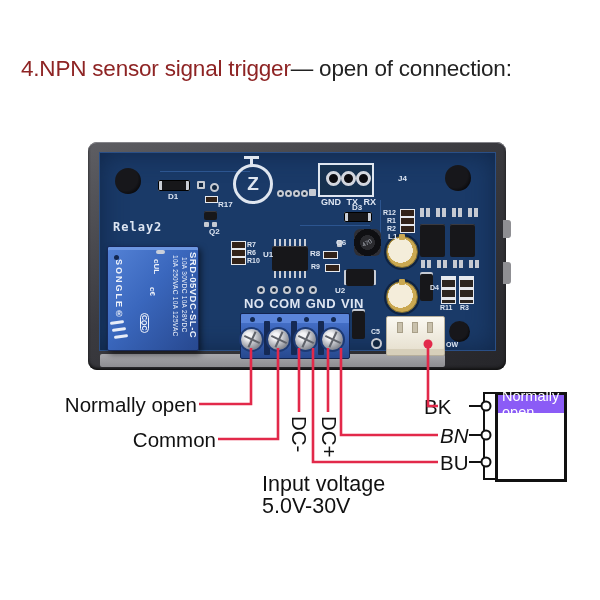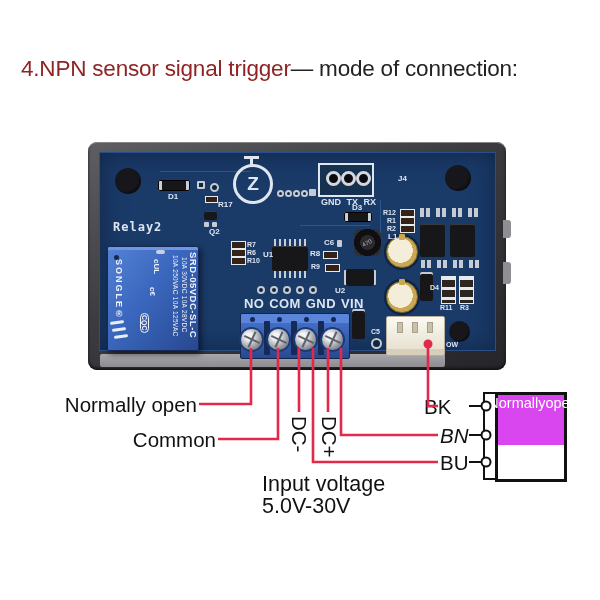--- a/index.html
+++ b/index.html
@@ -87,35 +87,35 @@
 
   
   .jst{position:absolute;left:386px;top:316px;width:57px;height:38px;z-index:4;border-radius:2px;
        background:linear-gradient(#fbf9f2,#e4ddcb);border:1px solid #b7af9c;box-shadow:inset 0 -6px 0 #d7cfba;}
   .jslot{position:absolute;top:5px;width:4px;height:9px;background:#c9c1ac;border:1px solid #a89f88;}
 
   
   .sbar{position:absolute;left:483px;top:392px;width:10px;height:84px;border:2px solid #111;background:#fff;z-index:5;}
   .sbox{position:absolute;left:495px;top:392px;width:66px;height:84px;border:3px solid #111;background:#fff;z-index:5;}
   .snpn{height:27px;display:flex;align-items:center;justify-content:center;font-size:17px;color:#111;}
-  .smode{height:50px;background:#d946ef;color:#fff;font-size:14.5px;line-height:16px;padding-left:4px;box-sizing:border-box;
-         display:flex;flex-direction:row;justify-content:center;}
+  .smode{height:18px;background:#8b5cf6;color:#fff;font-size:14.5px;line-height:16px;padding-left:4px;box-sizing:border-box;
+         display:flex;flex-direction:column;justify-content:center;}
 
   
   .ann{position:absolute;color:#111;font-size:20.5px;z-index:6;white-space:nowrap;}
   .ann-r{text-align:right;}
   .vert{writing-mode:vertical-rl;}
   svg.wires{position:absolute;left:0;top:0;z-index:7;pointer-events:none;}
 </style>
 </head>
 <body>
 
 <div class="stage">
 
-  <div class="title"><span class="t-red">4.NPN sensor signal trigger</span><span class="t-dark">— mode of connection:</span></div>
+  <div class="title"><span class="t-red">4.NPN sensor signal trigger</span><span class="t-dark">— open of connection:</span></div>
 
   <div class="case"></div>
   <div class="tab tab1"></div>
   <div class="tab tab2"></div>
   <div class="lip"></div>
   <div class="pcb"></div>
   <div class="trace" style="left:160px;top:171px;width:90px;height:1px;"></div>
   <div class="trace" style="left:380px;top:200px;width:1px;height:40px;"></div>
   <div class="trace" style="left:300px;top:225px;width:70px;height:1px;"></div>
 
@@ -178,21 +178,21 @@
   <div class="slk slk7" style="left:247px;top:241px;">R7</div>
   <div class="rcomp" style="left:231px;top:249px;"></div>
   <div class="slk slk7" style="left:247px;top:249px;">R6</div>
   <div class="rcomp" style="left:231px;top:257px;"></div>
   <div class="slk slk7" style="left:247px;top:257px;">R10</div>
 
   <div class="slk" style="left:310px;top:249px;">R8</div>
   <div class="rcomp" style="left:323px;top:251px;"></div>
   <div class="slk slk7" style="left:311px;top:263px;">R9</div>
   <div class="rcomp" style="left:325px;top:264px;"></div>
-  <div class="slk" style="left:324px;top:238px;text-align:right;">C6</div>
+  <div class="slk" style="left:336px;top:238px;text-align:right;">C6</div>
   <div class="pad" style="left:337px;top:240px;width:5px;height:7px;"></div>
 
   <div class="slk" style="left:352px;top:203px;">D3</div>
   <div class="diode" style="left:344px;top:212px;width:28px;height:10px;"></div>
   <div class="slk slk7" style="left:383px;top:209px;">R12</div>
   <div class="rcomp" style="left:400px;top:209px;"></div>
   <div class="slk slk7" style="left:387px;top:217px;">R1</div>
   <div class="rcomp" style="left:400px;top:217px;"></div>
   <div class="slk slk7" style="left:387px;top:225px;">R2</div>
   <div class="rcomp" style="left:400px;top:225px;"></div>

